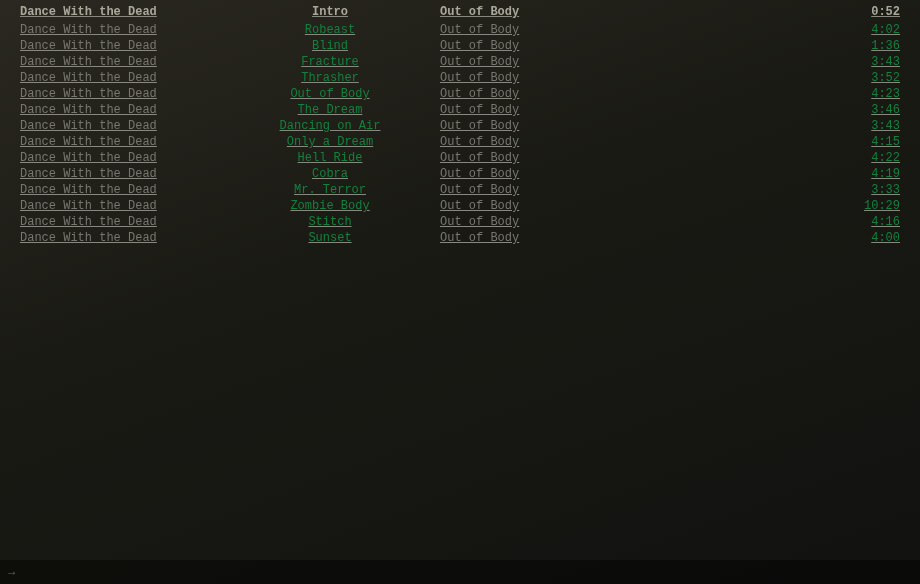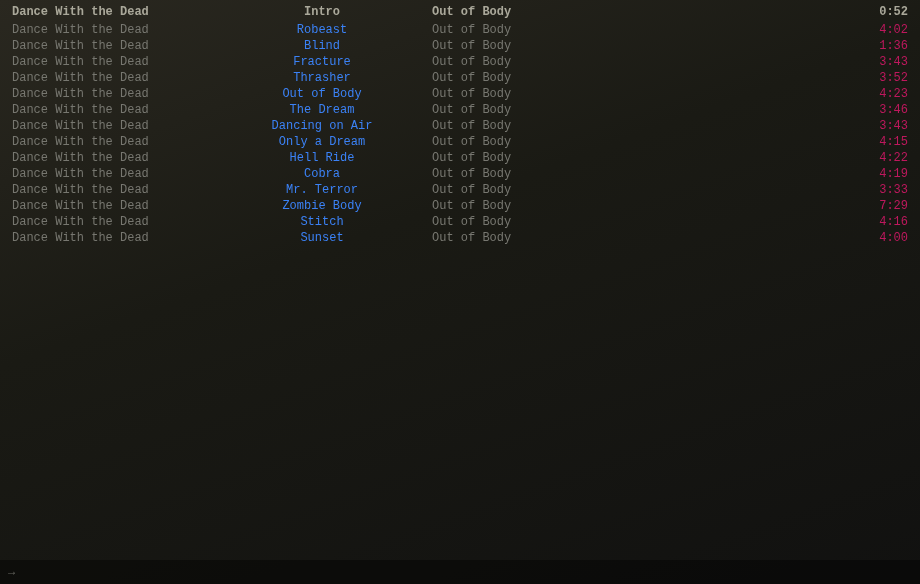--- a/index.html
+++ b/index.html
@@ -13,21 +13,22 @@
       height: 584px;
       background: linear-gradient(160deg, #2a2820 0%, #1a1a14 40%, #111110 100%);
       font-family: 'Courier New', Courier, monospace;
       color: #888880;
       font-size: 12px;
       overflow: hidden;
       position: relative;
     }
 
     .track-list {
-      padding: 4px 4px;
+      padding: 4px 12px;
+      text-decoration: underline;
     }
 
     .track-row {
       display: flex;
       align-items: center;
       padding: 2px 8px;
       height: 16px;
       cursor: pointer;
     }
 
@@ -52,32 +53,32 @@
 
     .col-album {
       width: 220px;
       flex-shrink: 0;
       color: #777770;
     }
 
     .col-duration {
       flex: 1;
       text-align: right;
-      color: #be185d;
+      color: #15803d;
     }
 
     .track-row.header .col-artist,
     .track-row.header .col-title,
     .track-row.header .col-album,
     .track-row.header .col-duration {
       color: #aaa89a;
     }
 
     .track-row:not(.header) .col-title {
-      color: #3b82f6;
+      color: #15803d;
     }
 
     .bottom-bar {
       position: absolute;
       bottom: 0;
       left: 0;
       width: 100%;
       height: 24px;
       background: rgba(0,0,0,0.4);
       display: flex;
@@ -164,21 +165,21 @@
     <div class="track-row">
       <span class="col-artist">Dance With the Dead</span>
       <span class="col-title">Mr. Terror</span>
       <span class="col-album">Out of Body</span>
       <span class="col-duration">3:33</span>
     </div>
     <div class="track-row">
       <span class="col-artist">Dance With the Dead</span>
       <span class="col-title">Zombie Body</span>
       <span class="col-album">Out of Body</span>
-      <span class="col-duration">7:29</span>
+      <span class="col-duration">10:29</span>
     </div>
     <div class="track-row">
       <span class="col-artist">Dance With the Dead</span>
       <span class="col-title">Stitch</span>
       <span class="col-album">Out of Body</span>
       <span class="col-duration">4:16</span>
     </div>
     <div class="track-row">
       <span class="col-artist">Dance With the Dead</span>
       <span class="col-title">Sunset</span>

